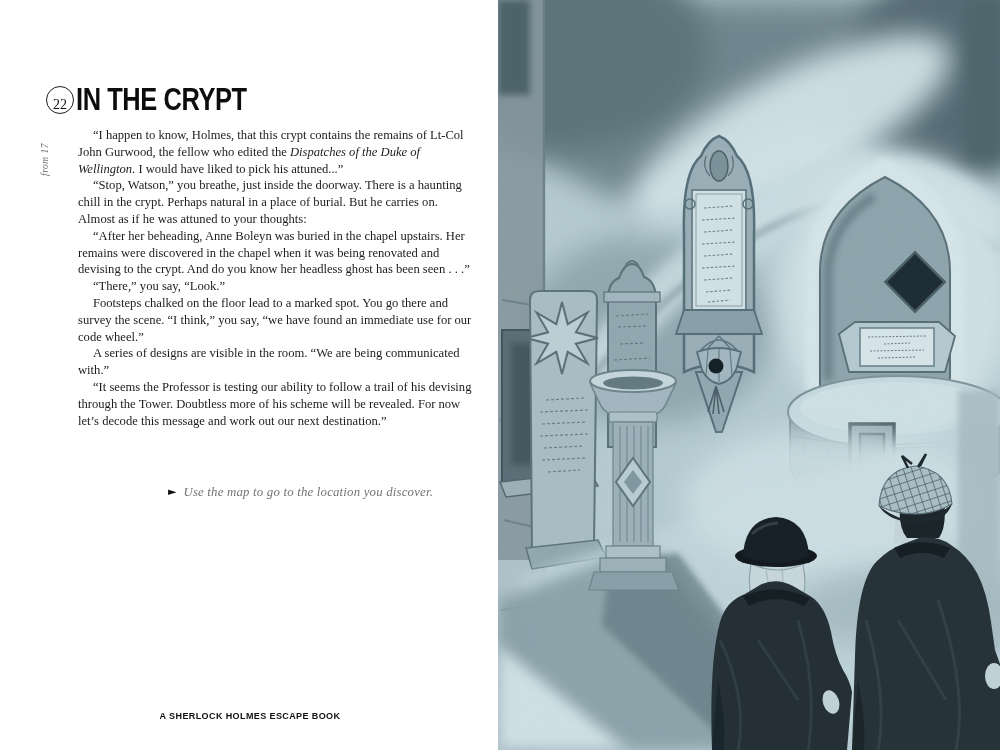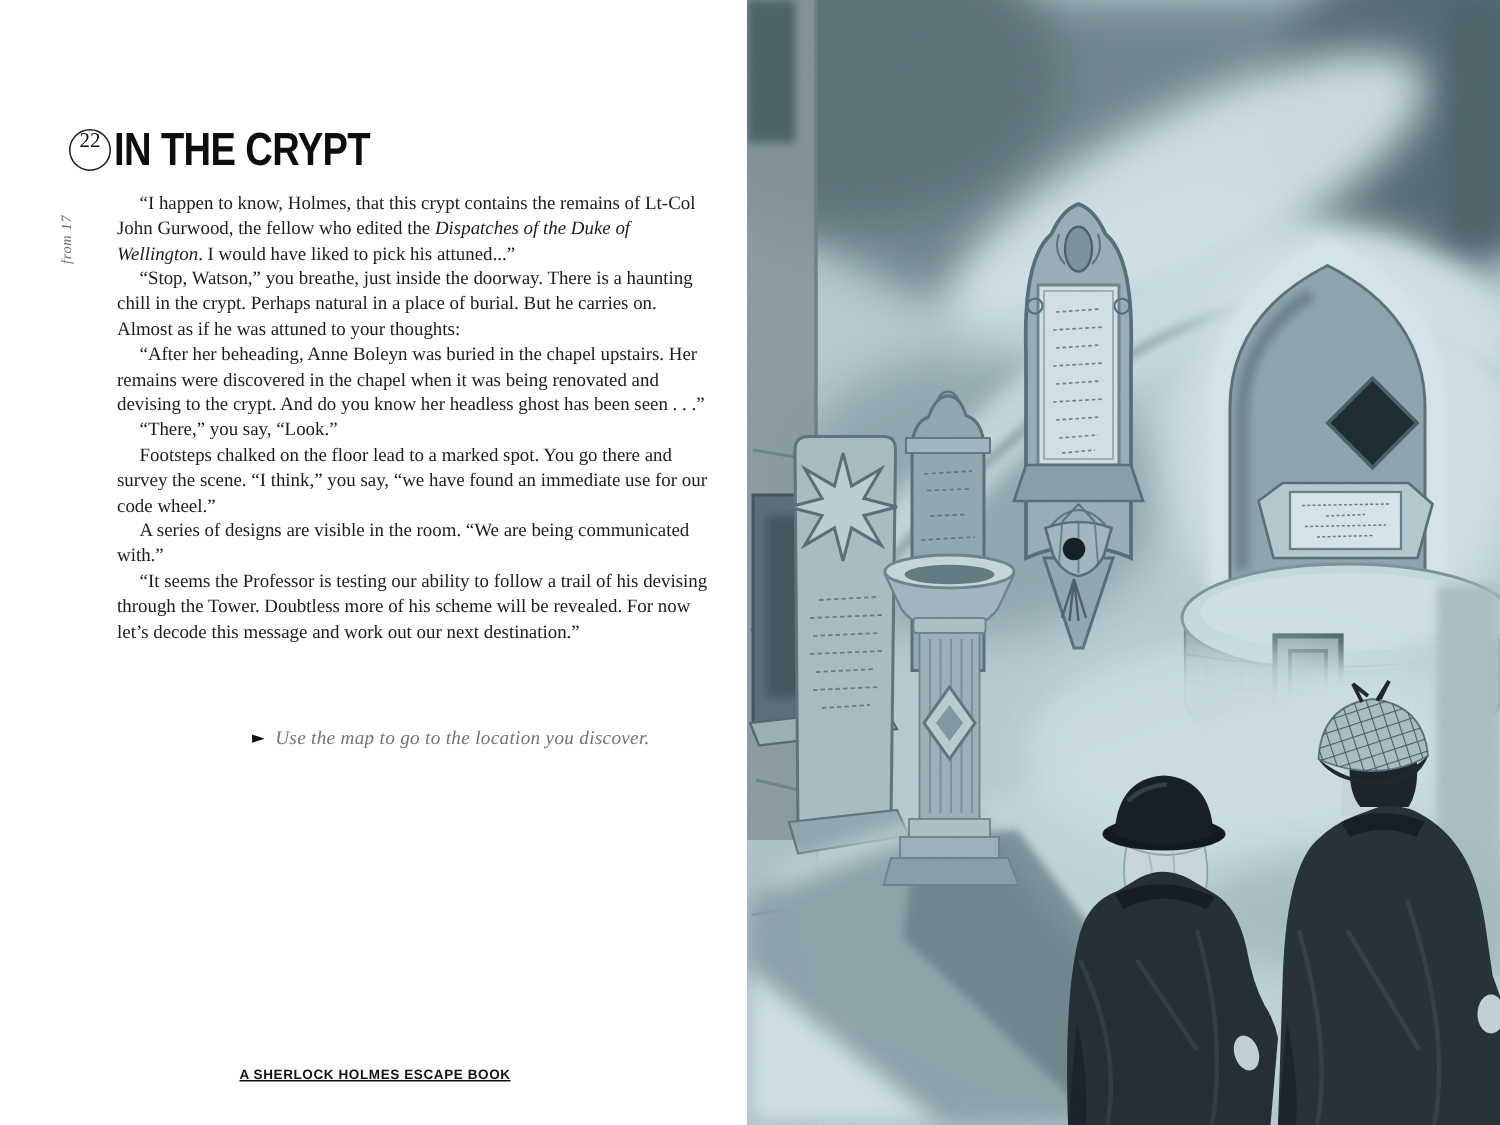--- a/index.html
+++ b/index.html
@@ -1,39 +1,39 @@
 <!DOCTYPE html>
 <html><head>
 <meta charset="utf-8">
 <style>
   html,body{margin:0;padding:0;background:#ffffff;}
   .spread{position:relative;width:1000px;height:750px;background:#ffffff;overflow:hidden;
           font-family:"Liberation Serif", serif;}
   .page-left{position:absolute;left:0;top:0;width:500px;height:750px;background:#ffffff;}
   .page-right{position:absolute;left:498px;top:0;width:502px;height:750px;}
   .badge{position:absolute;left:46px;top:86px;width:26px;height:26px;border:1.5px solid #1b1b1b;
-         border-radius:50%;display:flex;align-items:flex-start;justify-content:center;
+         border-radius:50%;display:flex;align-items:flex-end;justify-content:center;
          font-family:"Liberation Serif",serif;font-size:14px;color:#111;}
   .title{position:absolute;left:76px;top:82px;margin:0;font-family:"Liberation Sans",sans-serif;
          font-weight:700;font-size:31px;letter-spacing:-0.5px;color:#0d0d0d;
          transform:scaleX(0.82);transform-origin:left top;white-space:nowrap;}
   .from-ref{position:absolute;left:40px;top:120px;height:56px;writing-mode:vertical-rl;
             transform:rotate(180deg);font-style:italic;font-size:9.5px;color:#6a6a6a;
             font-family:"Liberation Serif",serif;letter-spacing:.5px;}
   .body-text{position:absolute;left:78px;top:127px;width:394px;font-size:12.6px;
              line-height:16.8px;color:#1c1c1c;text-align:left;}
   .body-text p{margin:0;}
   .body-text p.ind{text-indent:15px;}
   .instruction{position:absolute;left:168px;top:485px;width:300px;font-size:12.8px;}
   .instruction .arrow{color:#111;font-size:11px;font-family:"DejaVu Sans",sans-serif;
                       margin-right:7px;vertical-align:1px;}
   .instruction .instr-text{font-style:italic;color:#737373;letter-spacing:.2px;}
   .footer{position:absolute;left:0;top:711px;width:500px;text-align:center;
           font-family:"Liberation Sans",sans-serif;font-weight:700;font-size:9px;
-          letter-spacing:.4px;color:#111;text-decoration:underline;}
+          letter-spacing:.4px;color:#111;}
   svg{display:block;}
 </style>
 </head>
 <body>
 
 <div class="spread">
 
   <div class="page-left">
     <div class="badge">
       <span>22</span>

